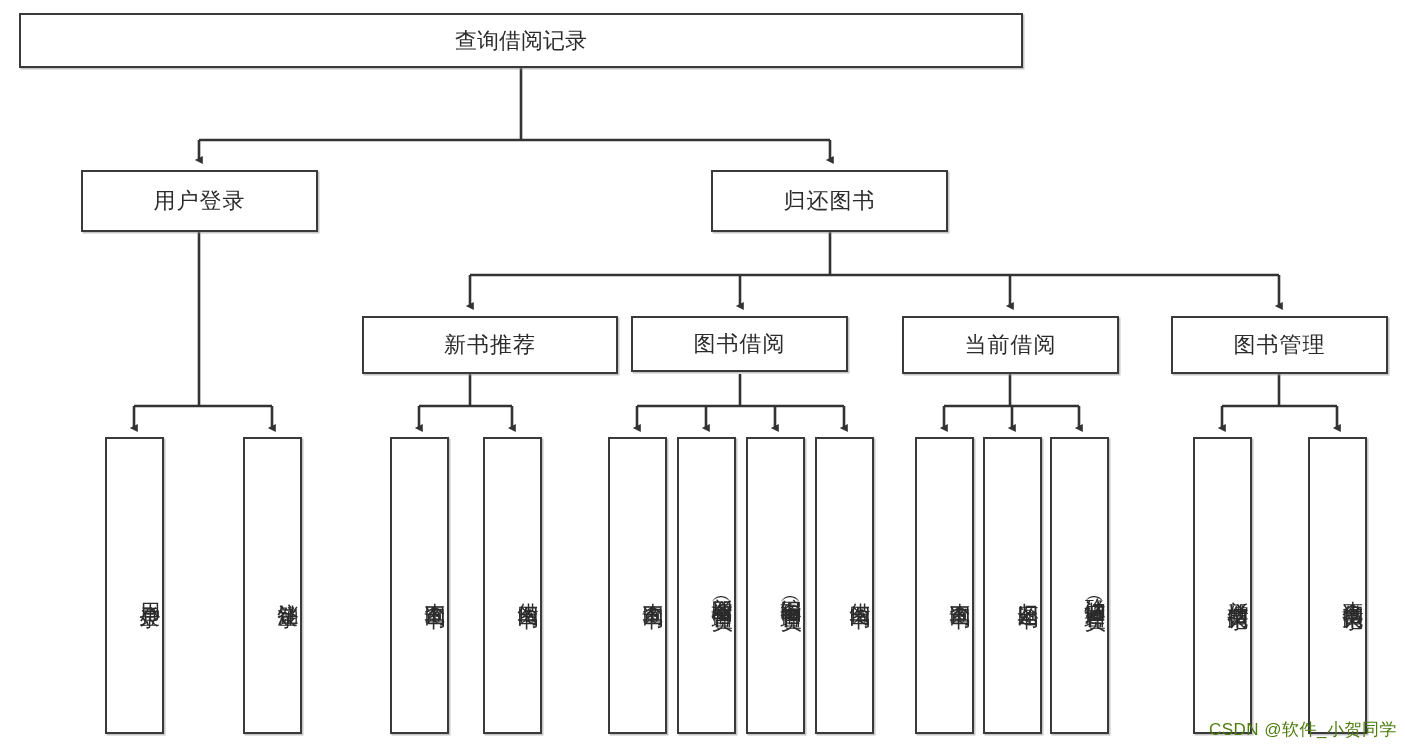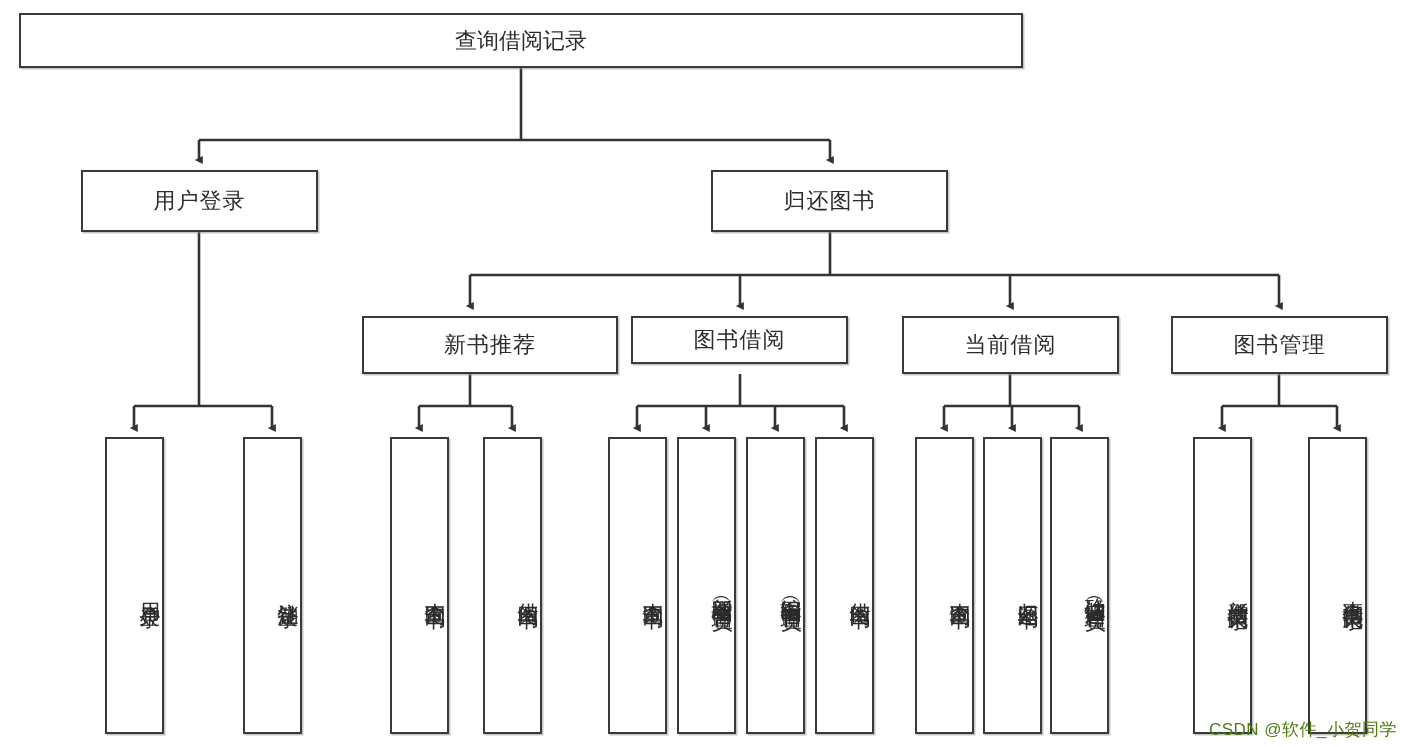--- a/index.html
+++ b/index.html
@@ -136,21 +136,21 @@
   <div class="node h" style="left:81px; top:170px; width:237px; height:62px;">
     <span>用户登录</span>
   </div>
   <div class="node h" style="left:711px; top:170px; width:237px; height:62px;">
     <span>归还图书</span>
   </div>
 
   <div class="node h" style="left:362px; top:316px; width:256px; height:58px;">
     <span>新书推荐</span>
   </div>
-  <div class="node h" style="left:631px; top:316px; width:217px; height:48px;">
+  <div class="node h" style="left:631px; top:316px; width:217px; height:56px;">
     <span>图书借阅</span>
   </div>
   <div class="node h" style="left:902px; top:316px; width:217px; height:58px;">
     <span>当前借阅</span>
   </div>
   <div class="node h" style="left:1171px; top:316px; width:217px; height:58px;">
     <span>图书管理</span>
   </div>
 
   <div class="node leaf" style="left:105px; top:437px; width:59px; height:297px;">

